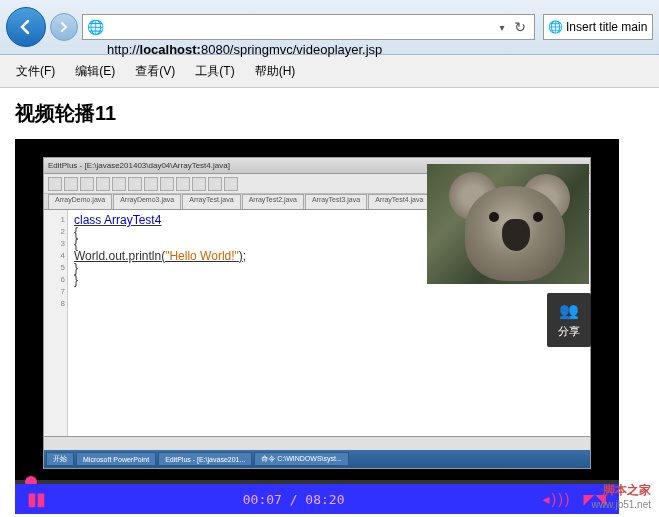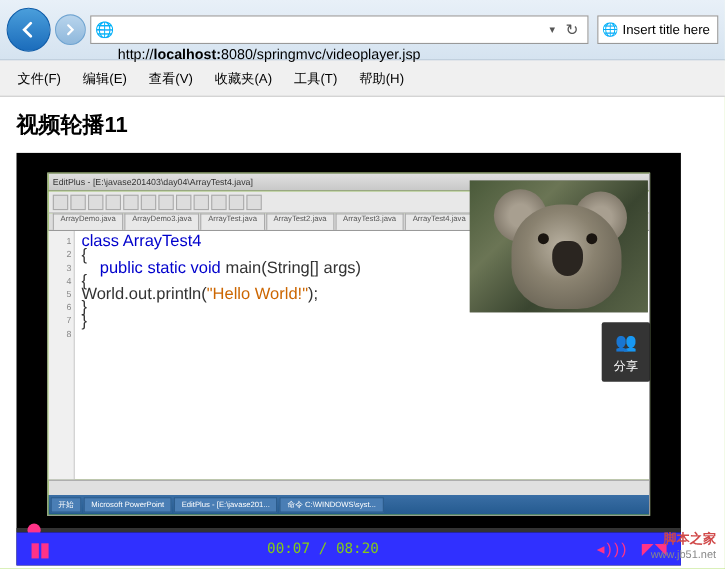--- a/index.html
+++ b/index.html
@@ -28,21 +28,21 @@
 
 
 .ide-window { width: 100%; height: 100%; background: #84cc16; border: 1px solid #999; display: flex; flex-direction: column; font-size: 9px; overflow: hidden; }
 .ide-titlebar { height: 16px; background: linear-gradient(to bottom, #e0e0e0, #c8c8c8); border-bottom: 1px solid #999; display: flex; align-items: center; padding: 0 4px; font-size: 8px; color: #333; }
 .ide-toolbar { height: 20px; background: #e8e8e8; border-bottom: 1px solid #bbb; display: flex; align-items: center; gap: 2px; padding: 0 4px; }
 .ide-tool { width: 14px; height: 14px; background: #ddd; border: 1px solid #aaa; }
 .ide-tabs { height: 16px; background: #ddd; border-bottom: 1px solid #999; display: flex; gap: 1px; padding-left: 4px; }
 .ide-tab { padding: 1px 6px; background: #e8e8e8; border: 1px solid #aaa; border-bottom: none; font-size: 7px; color: #555; }
 .ide-editor { flex: 1; background: #fff; display: flex; }
 .ide-gutter { width: 24px; background: #f0f0f0; border-right: 1px solid #ccc; padding: 4px 2px; font-size: 8px; color: #888; text-align: right; line-height: 12px; }
-.ide-code { flex: 1; padding: 4px 6px; font-family: monospace; font-size: 15px; line-height: 12px; color: #333; }
+.ide-code { flex: 1; padding: 4px 6px; font-family: monospace; font-size: 12px; line-height: 12px; color: #333; text-decoration: underline; }
 .ide-code .kw { color: #0000cc; }
 .ide-code .str { color: #cc6600; }
 .ide-status { height: 14px; background: #e0e0e0; border-top: 1px solid #999; font-size: 7px; padding: 1px 4px; color: #555; }
 .ide-taskbar { height: 18px; background: linear-gradient(to bottom, #3a6ea5, #245a8f); display: flex; align-items: center; gap: 2px; padding: 0 2px; }
 .task-item { height: 14px; padding: 0 6px; background: #4a7eb5; border: 1px solid #2a5a8a; font-size: 7px; color: #fff; display: flex; align-items: center; }
 
 .koala-pic { position: absolute; top: 25px; right: 30px; width: 162px; height: 120px; background: #6b7060; overflow: hidden; }
 .koala-body { position: absolute; width: 100px; height: 95px; background: radial-gradient(ellipse at 45% 40%, #b8b0a0 0%, #8a8270 40%, #5a5548 100%); border-radius: 45% 50% 40% 40%; top: 22px; left: 38px; }
 .koala-ear-l { position: absolute; width: 48px; height: 48px; background: radial-gradient(circle, #a89f90 30%, #6b6355 100%); border-radius: 50%; top: 8px; left: 22px; }
 .koala-ear-r { position: absolute; width: 48px; height: 48px; background: radial-gradient(circle, #a89f90 30%, #6b6355 100%); border-radius: 50%; top: 10px; left: 95px; }
@@ -54,21 +54,21 @@
 .share-btn { position: absolute; top: 154px; right: 28px; width: 44px; height: 54px; background: rgba(30,30,30,0.9); color: #fff; display: flex; flex-direction: column; align-items: center; justify-content: center; font-size: 11px; gap: 4px; cursor: pointer; border-radius: 2px; }
 .share-icon { font-size: 16px; }
 
 .watermark-csdn { position: absolute; bottom: 90px; right: 40px; color: #bbb; font-size: 13px; font-style: italic; opacity: 0.6; }
 
 .progress-bar { position: absolute; bottom: 30px; left: 0; right: 0; height: 4px; background: #333; }
 .progress-dot { position: absolute; left: 10px; top: -4px; width: 12px; height: 12px; background: #ff3388; border-radius: 50%; }
 
 .controls { position: absolute; bottom: 0; left: 0; right: 0; height: 30px; background: #3030ff; display: flex; align-items: center; padding: 0 12px; }
 .ctrl-pause { color: #ff3388; font-size: 18px; cursor: pointer; letter-spacing: -1px; }
-.ctrl-time { flex: 1; text-align: center; color: #84cc16; font-size: 13px; font-family: monospace; }
+.ctrl-time { flex: 1; text-align: center; color: #f0abfc; font-size: 13px; font-family: monospace; }
 .ctrl-vol { color: #ff3388; font-size: 14px; cursor: pointer; margin-right: 12px; letter-spacing: 2px; }
 .ctrl-full { color: #ff3388; font-size: 14px; cursor: pointer; letter-spacing: 1px; }
 
 .footer-watermark { position: absolute; bottom: 7px; right: 8px; text-align: right; font-size: 11px; z-index: 100; }
 .footer-watermark .site { color: #d04848; font-weight: bold; font-size: 12px; }
 .footer-watermark .url { color: #888; font-size: 10px; text-align: right; }
 </style>
 </head>
 <body>
 
@@ -86,29 +86,28 @@
   <div class="url-bar">
     <span class="url-icon">🌐</span>
     <span class="url-text">
       <span>http://</span><span class="bold">localhost:</span><span>8080</span><span>/springmvc/videoplayer.jsp</span>
     </span>
     <span class="url-dropdown">▾</span>
     <span class="refresh-btn">↻</span>
   </div>
   <div class="tab-area">
     <span class="tab-favicon">🌐</span>
-    <span>Insert title here</span>
+    <span>Insert title main</span>
   </div>
 </div>
 
 <div class="menu-bar">
   <span class="menu-item">文件(F)</span>
   <span class="menu-item">编辑(E)</span>
   <span class="menu-item">查看(V)</span>
-  <span class="menu-item">收藏夹(A)</span>
   <span class="menu-item">工具(T)</span>
   <span class="menu-item">帮助(H)</span>
 </div>
 
 <div class="content">
   <h2 class="page-title">视频轮播11</h2>
 
   <div class="video-player">
     <div class="video-content">
       <div class="ide-window">
@@ -133,21 +132,20 @@
           <span class="ide-tab">ArrayTest.java</span>
           <span class="ide-tab">ArrayTest2.java</span>
           <span class="ide-tab">ArrayTest3.java</span>
           <span class="ide-tab">ArrayTest4.java</span>
         </div>
         <div class="ide-editor">
           <div class="ide-gutter">1<br>2<br>3<br>4<br>5<br>6<br>7<br>8</div>
           <div class="ide-code">
             <div><span class="kw">class ArrayTest4</span></div>
             <div>{</div>
-            <div>&nbsp;&nbsp;&nbsp;&nbsp;<span class="kw">public static void</span><span> main(String[] args)</span></div>
             <div>    {</div>
             <div><span>        World.out.println(</span><span class="str">"Hello World!"</span><span>);</span></div>
             <div>    }</div>
             <div>}</div>
           </div>
         </div>
         <div class="ide-status"></div>
         <div class="ide-taskbar">
           <span class="task-item">开始</span>
           <span class="task-item">Microsoft PowerPoint</span>

